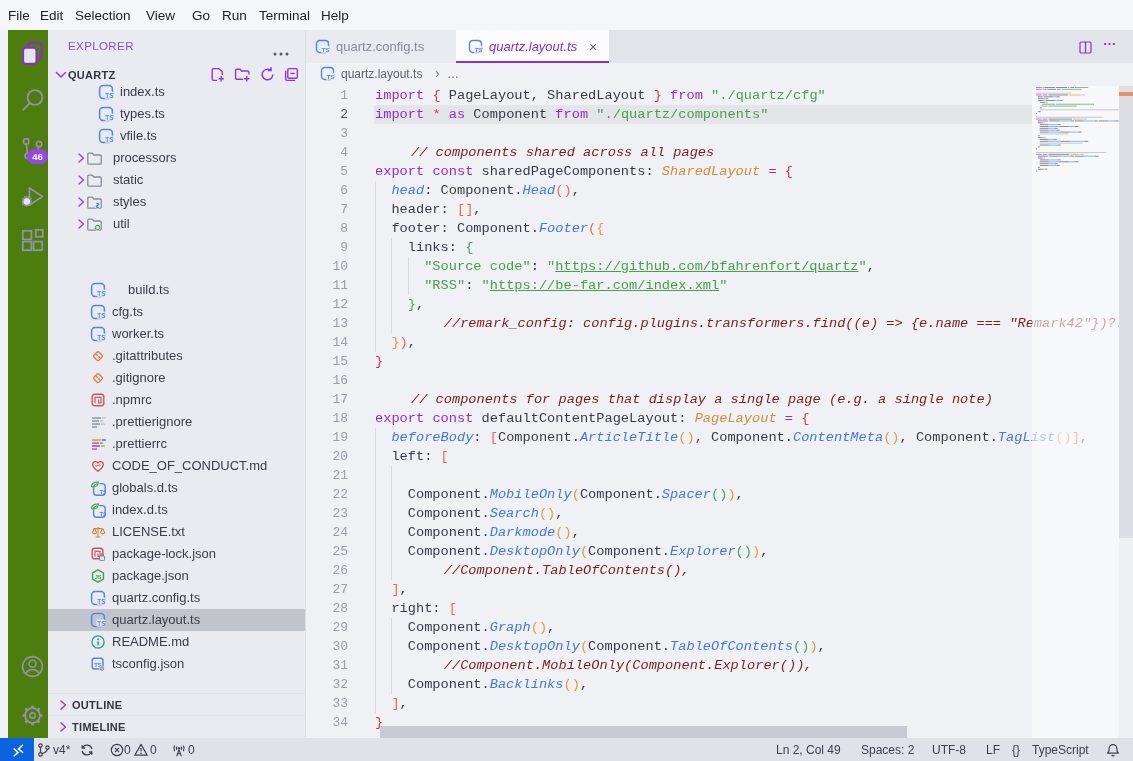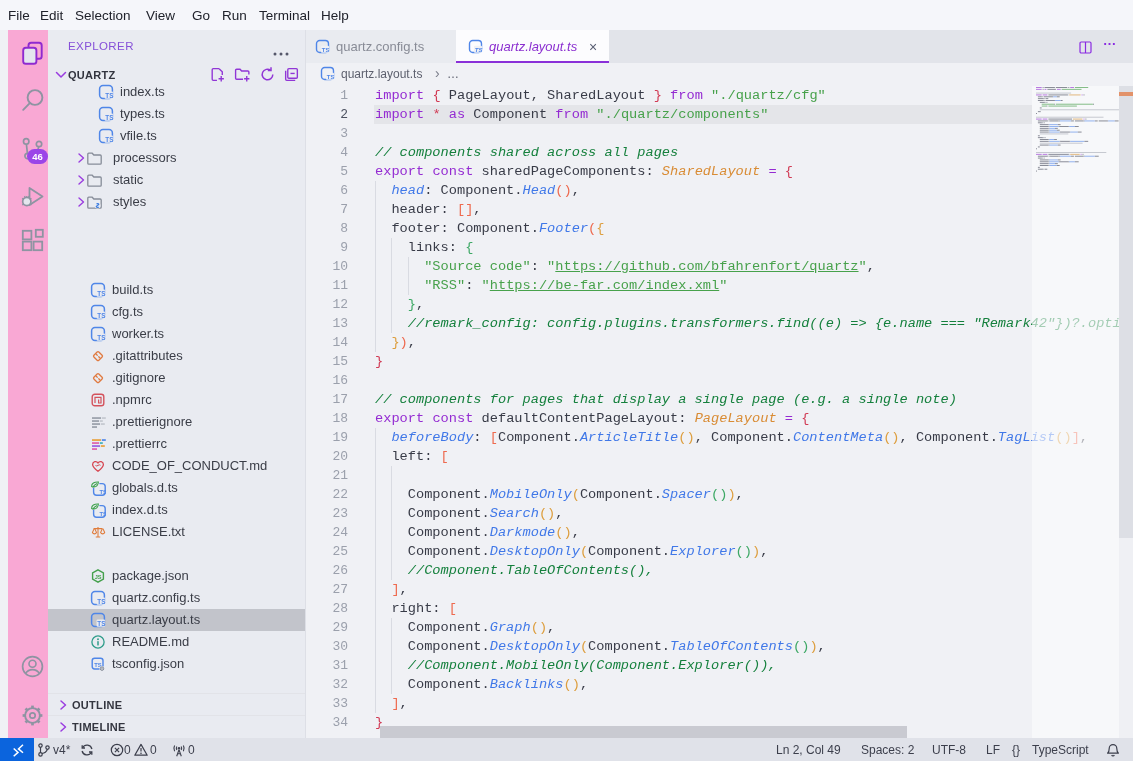--- a/index.html
+++ b/index.html
@@ -4,21 +4,21 @@
 <style>
 * { margin:0; padding:0; box-sizing:border-box; }
 html,body { width:1133px; height:761px; overflow:hidden; }
 body { font-family:"Liberation Sans", sans-serif; position:relative; background:#f0f1f5; }
 
 
 #menubar { position:absolute; left:0; top:0; width:1133px; height:30px; background:#f5f6fa; color:#20222b; font-size:13.5px; }
 #menubar span { position:absolute; top:8px; }
 
 
-#activitybar { position:absolute; left:8px; top:30px; width:48px; height:715px; background:#f9a8d4; }
+#activitybar { position:absolute; left:8px; top:30px; width:48px; height:715px; background:#4d7c0f; }
 .acticon { position:absolute; left:11px; width:27px; height:27px; }
 
 
 #sidebar { position:absolute; left:48px; top:30px; width:258px; height:708px; background:#e9ebf1; border-right:1px solid #dddfe6; }
 #expl-title { position:absolute; left:20px; top:10px; font-size:11.5px; letter-spacing:0.4px; color:#8650d8; }
 #expl-dots { position:absolute; left:224px; top:13px; }
 #quartz-label { position:absolute; left:20px; top:39px; font-size:11px; font-weight:bold; letter-spacing:0.3px; color:#32343e; }
 #qchev { position:absolute; left:5px; top:37px; width:16px; height:16px; }
 .tree { position:absolute; left:0; width:257px; height:22px; font-size:13px; color:#3a3d47; }
 .tree .lbl { position:absolute; top:3px; }
@@ -45,21 +45,21 @@
 #linehl { position:absolute; left:68px; top:19px; width:658px; height:19px; background:#e4e5e9; }
 .guide { position:absolute; width:1px; background:#d9dbe2; }
 #code { position:absolute; left:0; top:0; width:827px; height:652px; font-family:"Liberation Mono", monospace; font-size:13.66px; line-height:19px; white-space:pre; }
 .row { position:absolute; left:0; height:19px; width:1200px; }
 .num { position:absolute; width:42px; left:0; text-align:right; color:#9ba0ac; font-size:13px; }
 .num.on { color:#4d5261; }
 .ct { position:absolute; left:69px; }
 .k { color:#942bd2; }
 .d { color:#383b47; }
 .s { color:#47a14b; }
-.cm { color:#15803d; font-style:italic; }
+.cm { color:#7f1d1d; font-style:italic;margin-left:36px; }
 .fn { color:#4078e8; font-style:italic; }
 .ty { color:#d98c35; font-style:italic; }
 .b1 { color:#d13a54; }
 .b2 { color:#ee6a4f; }
 .b3 { color:#dd9e3e; }
 .b4 { color:#3da865; }
 .u { text-decoration:underline; }
 
 
 #minimap { position:absolute; left:726px; top:0; width:87px; height:652px; background:rgba(251,251,253,0.62); }
@@ -207,27 +207,38 @@
       <span class="chev" style="left:26px"><svg width="14" height="14" viewBox="0 0 14 14" style="">
           <path d="M5 3 L9.5 7 L5 11" fill="none" stroke="#9a3ce0" stroke-width="1.4" stroke-linecap="round" stroke-linejoin="round"></path>
         </svg></span>
       <span class="ticon" style="left:38px"><svg width="16" height="16" viewBox="0 0 16 16" style="">
           <path d="M1.8 13.2 V4.2 a1 1 0 0 1 1-1 h3.4 l1.6 1.8 h6.4 a1 1 0 0 1 1 1 v7.2 a1 1 0 0 1 -1 1 h-11.4 a1 1 0 0 1 -1-1 z" fill="none" stroke="#878d99" stroke-width="1.3"></path>
           <circle cx="11.5" cy="11.5" r="3" fill="#e9ebf1"></circle>
           <path d="M9.8 12.6 l3.4 -2.4 M10.5 10 a1.6 1.6 0 0 1 2.4 .4 M12.7 13 a1.6 1.6 0 0 1 -2.4 -.4" stroke="#3f7de0" stroke-width="1.1" fill="none"></path>
         </svg></span>
       <span class="lbl" style="left:65px">styles</span>
     </div>
+<div class="tree" style="top:183px">
+      <span class="chev" style="left:26px"><svg width="14" height="14" viewBox="0 0 14 14" style="">
+          <path d="M5 3 L9.5 7 L5 11" fill="none" stroke="#9a3ce0" stroke-width="1.4" stroke-linecap="round" stroke-linejoin="round"></path>
+        </svg></span>
+      <span class="ticon" style="left:38px"><svg width="16" height="16" viewBox="0 0 16 16" style="">
+          <path d="M1.8 13.2 V4.2 a1 1 0 0 1 1-1 h3.4 l1.6 1.8 h6.4 a1 1 0 0 1 1 1 v7.2 a1 1 0 0 1 -1 1 h-11.4 a1 1 0 0 1 -1-1 z" fill="none" stroke="#878d99" stroke-width="1.3"></path>
+          <circle cx="11.5" cy="11.5" r="3.2" fill="#e9ebf1"></circle>
+          <path d="M9.4 11.5 a2.2 2.2 0 1 1 1 1.9 M9.3 13.6 v-1.4 h1.4" stroke="#3da14b" stroke-width="1.1" fill="none"></path>
+        </svg></span>
+      <span class="lbl" style="left:65px">util</span>
+    </div>
 <div class="tree" style="top:249px">
       <span class="ticon" style="left:42px"><svg width="16" height="16" viewBox="0 0 16 16" style="">
           <rect x="1.6" y="1.6" width="12.8" height="12.8" rx="3.4" fill="none" stroke="#4f86e8" stroke-width="1.5"></rect>
           <rect x="6.6" y="7.4" width="8.4" height="7.4" rx="1" fill="#e9ebf1"></rect>
           <text x="7.3" y="13.6" font-size="6.4" font-weight="bold" fill="#4f86e8" font-family="Liberation Sans">TS</text>
         </svg></span>
-      <span class="lbl" style="left:64px">build.ts</span>
+      <span class="lbl" style="left:80px">build.ts</span>
     </div>
 <div class="tree" style="top:271px">
       <span class="ticon" style="left:42px"><svg width="16" height="16" viewBox="0 0 16 16" style="">
           <rect x="1.6" y="1.6" width="12.8" height="12.8" rx="3.4" fill="none" stroke="#4f86e8" stroke-width="1.5"></rect>
           <rect x="6.6" y="7.4" width="8.4" height="7.4" rx="1" fill="#e9ebf1"></rect>
           <text x="7.3" y="13.6" font-size="6.4" font-weight="bold" fill="#4f86e8" font-family="Liberation Sans">TS</text>
         </svg></span>
       <span class="lbl" style="left:64px">cfg.ts</span>
     </div>
 <div class="tree" style="top:293px">
@@ -310,20 +321,29 @@
           <ellipse cx="5.2" cy="4.6" rx="4.4" ry="3.4" fill="#e9ebf1"></ellipse>
           <path d="M1.6 6.4 c0-2.8 2.4-4.6 6.8-4.4 c-.4 3.4 -2.4 5 -4.6 4.9 a6 6 0 0 1 -2.2 -.5 z M2.6 7.6 c1-1.8 2.6-3.4 4.4-4.2" fill="none" stroke="#3da14b" stroke-width="1.1"></path>
         </svg></span>
       <span class="lbl" style="left:64px">index.d.ts</span>
     </div>
 <div class="tree" style="top:491px">
       <span class="ticon" style="left:42px"><svg width="16" height="16" viewBox="0 0 16 16" style="">
           <path d="M8 2.6 v10.8 M5.6 13.4 h4.8 M3.2 4.4 h9.6 M3.9 4.4 l-1.9 4.2 a2.4 2.4 0 0 0 4.4 0 l-1.9-4.2 M12.7 4.4 l-1.9 4.2 a2.4 2.4 0 0 0 4.4 0 l-1.9-4.2" transform="scale(0.93) translate(0.6,0.6)" fill="none" stroke="#e07b3a" stroke-width="1.15"></path>
         </svg></span>
       <span class="lbl" style="left:64px">LICENSE.txt</span>
+    </div>
+<div class="tree" style="top:513px">
+      <span class="ticon" style="left:42px"><svg width="16" height="16" viewBox="0 0 16 16" style="">
+          <rect x="2.2" y="2.2" width="10.6" height="10.6" rx="2.4" fill="none" stroke="#d4525c" stroke-width="1.4"></rect>
+          <path d="M5 10.4 V5.4 h5 v5 h-2 V7.4" fill="none" stroke="#d4525c" stroke-width="1.1"></path>
+          <rect x="9.6" y="10" width="5" height="4.4" rx="0.8" fill="#e9ebf1" stroke="#79808c" stroke-width="1"></rect>
+          <path d="M10.8 10 v-1 a1.3 1.3 0 0 1 2.6 0 v1" fill="none" stroke="#79808c" stroke-width="1"></path>
+        </svg></span>
+      <span class="lbl" style="left:64px">package-lock.json</span>
     </div>
 <div class="tree" style="top:535px">
       <span class="ticon" style="left:42px"><svg width="16" height="16" viewBox="0 0 16 16" style="">
           <path d="M8 1.8 l5.4 3.1 v6.2 L8 14.2 l-5.4-3.1 V4.9 z" fill="none" stroke="#44a04c" stroke-width="1.4"></path>
           <text x="4.7" y="10.6" font-size="5.6" font-weight="bold" fill="#44a04c" font-family="Liberation Sans">JS</text>
         </svg></span>
       <span class="lbl" style="left:64px">package.json</span>
     </div>
 <div class="tree" style="top:557px">
       <span class="ticon" style="left:42px"><svg width="16" height="16" viewBox="0 0 16 16" style="">

